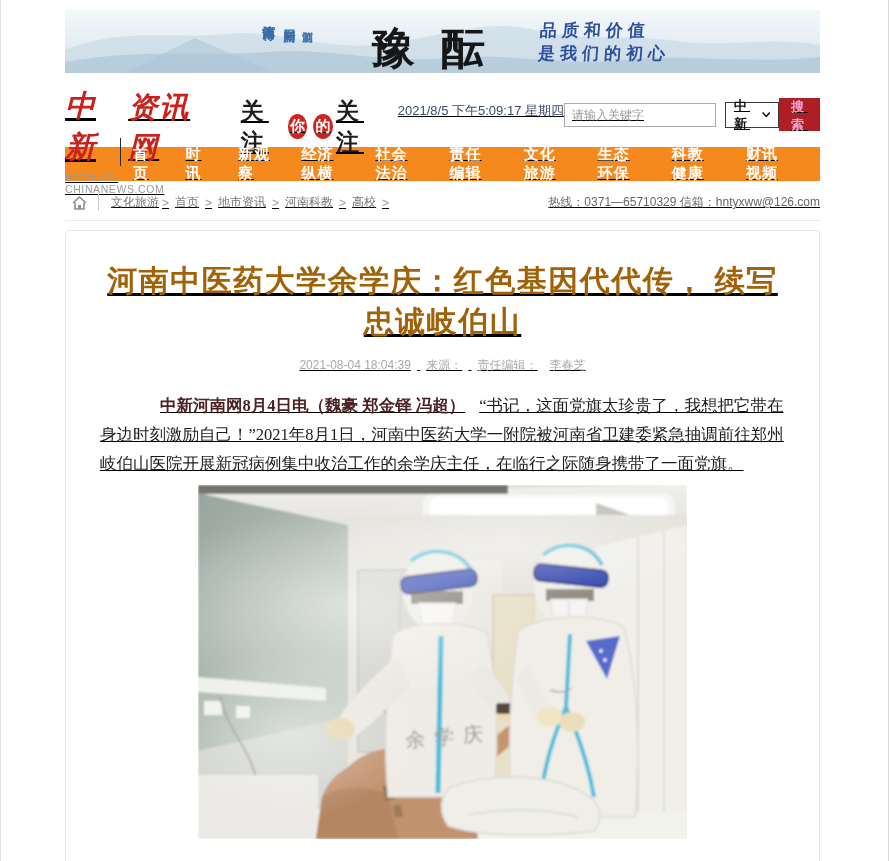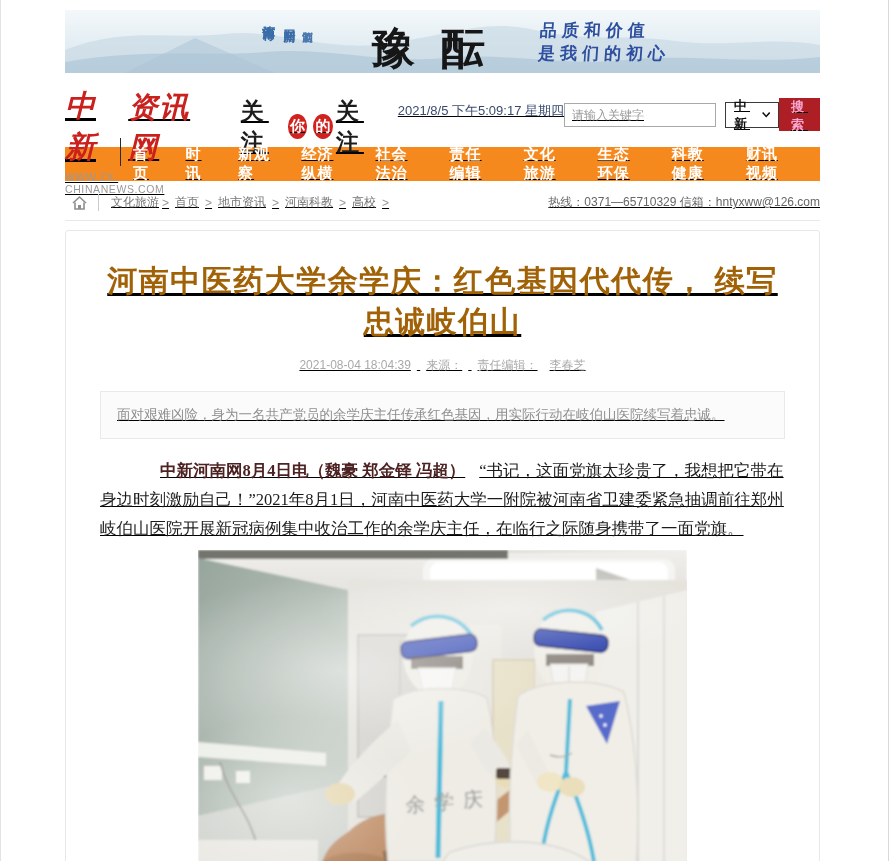--- a/index.html
+++ b/index.html
@@ -169,21 +169,20 @@
     <span class="contact">热线：0371—65710329 信箱：hntyxww@126.com</span>
   </div>
 
   <div class="card">
     <div class="title">河南中医药大学余学庆：红色基因代代传， 续写忠诚岐伯山</div>
     <div class="meta">
       <span>2021-08-04 18:04:39</span>
       <span>来源：</span>
       <span>责任编辑：</span><span>李春芝</span>
     </div>
-    <div class="summary">面对艰难凶险，身为一名共产党员的余学庆主任传承红色基因，用实际行动在岐伯山医院续写着忠诚。</div>
 
     <div class="para">
       <span class="lead">中新河南网8月4日电（魏豪 郑金铎 冯超）</span><span>“书记，这面党旗太珍贵了，我想把它带在身边时刻激励自己！”2021年8月1日，河南中医药大学一附院被河南省卫建委紧急抽调前往郑州岐伯山医院开展新冠病例集中收治工作的余学庆主任，在临行之际随身携带了一面党旗。</span>
     </div>
 
     <div class="photo-wrap">
       <svg width="489" height="354" viewBox="0 0 489 354">
         <defs>
           <linearGradient id="wallL" x1="0" y1="0" x2="1" y2="1">
             <stop offset="0" stop-color="#8f9f96"></stop>

